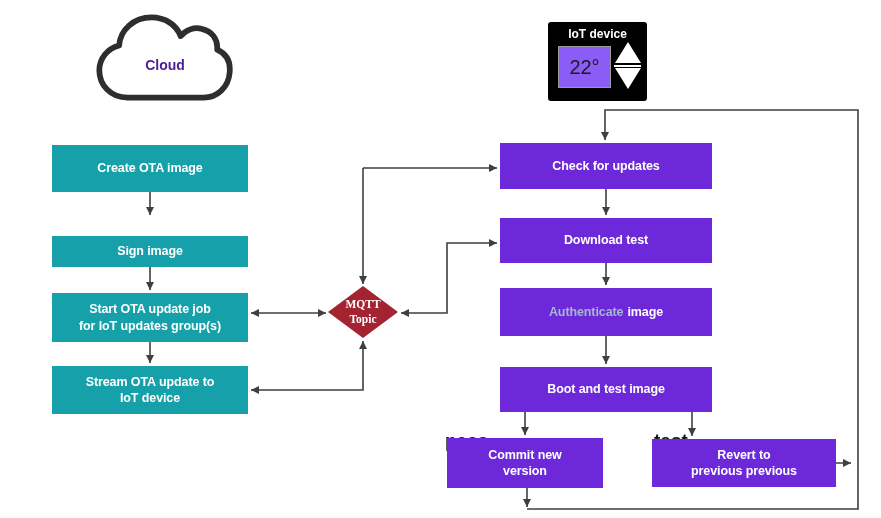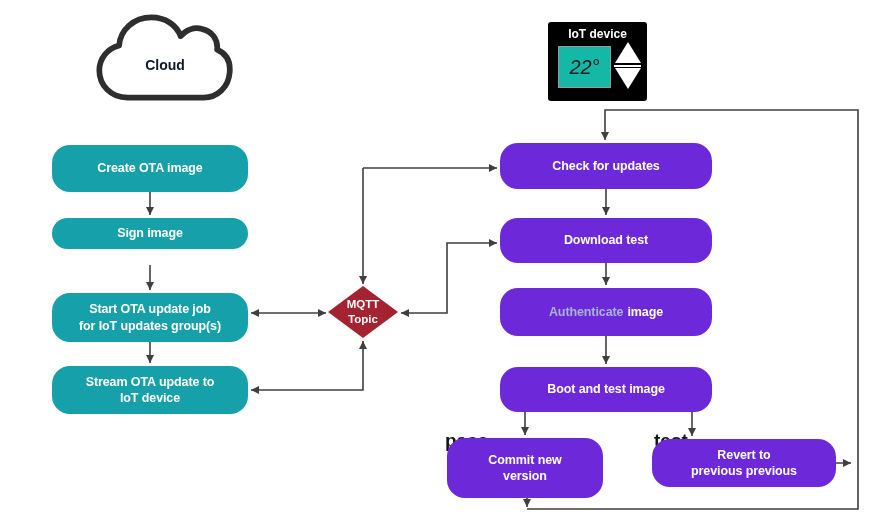--- a/index.html
+++ b/index.html
@@ -4,56 +4,56 @@
 <style>
   html,body { margin:0; padding:0; background:#fff; }
   .canvas {
     position:relative; width:881px; height:518px; background:#ffffff;
     font-family:"Liberation Sans", sans-serif; overflow:hidden;
   }
   .connector-layer { position:absolute; left:0; top:0; width:881px; height:518px; pointer-events:none; }
 
   .step {
     position:absolute; display:flex; flex-direction:column; align-items:center; justify-content:center;
-    color:#fff; font-weight:bold; font-size:12.5px; line-height:1.32; text-align:center; letter-spacing:-0.1px;border-radius:18px;
+    color:#fff; font-weight:bold; font-size:12.5px; line-height:1.32; text-align:center; letter-spacing:-0.1px;
   }
   .teal { background:#16A0A9; left:52px; width:196px; }
   .dark { background:#6d28d9; }
   .dark.col { left:500px; width:212px; }
 
   .auth-row { display:flex; flex-direction:row; gap:4px; justify-content:center; }
   .auth-link { color:#A6B6D2; }
 
   .diamond-text {
     position:absolute; left:328px; top:286px; width:70px; height:52px;
     display:flex; flex-direction:column; align-items:center; justify-content:center;
-    color:#fff; font-weight:bold; font-size:11.5px; line-height:1.28; text-align:center;
+    color:#fff; font-weight:bold; font-size:11.5px; line-height:1.28; text-align:center;font-family:Liberation Serif, serif;
   }
 
   .branch-label { position:absolute; font-weight:bold; font-size:19px; color:#141414;margin-top:13px; }
 
   .cloud-wrap { position:absolute; left:96px; top:8px; width:138px; height:98px; }
   .cloud-label {
     position:absolute; left:96px; top:36px; width:138px; height:58px;
     display:flex; align-items:center; justify-content:center;
-    font-weight:bold; font-size:14px; color:#0f172a;
+    font-weight:bold; font-size:14px; color:#4c1d95;
   }
 
   .iot {
     position:absolute; left:548px; top:22px; width:99px; height:79px;
     background:#000; border-radius:3px;
   }
   .iot-title {
     position:absolute; top:5px; left:0; width:100%; text-align:center;
     color:#fff; font-weight:bold; font-size:12px;
   }
   .iot-screen {
     position:absolute; left:10px; top:24px; width:51px; height:40px;
-    background:#14b8a6; border:1px solid #9a9a9a; display:flex; align-items:center; justify-content:center;
-    font-size:20px; color:#1b1b1b;font-style:italic;
+    background:#8b5cf6; border:1px solid #9a9a9a; display:flex; align-items:center; justify-content:center;
+    font-size:20px; color:#1b1b1b;
   }
   .iot-arrows { position:absolute; left:66px; top:20px; width:27px; display:flex; flex-direction:column; align-items:center; }
   .tri-up   { width:0; height:0; border-left:13.5px solid transparent; border-right:13.5px solid transparent; border-bottom:21px solid #fff; }
   .tri-down { width:0; height:0; border-left:13.5px solid transparent; border-right:13.5px solid transparent; border-top:21px solid #fff; }
   .tri-gap  { width:27px; height:2px; background:#fff; margin:1.5px 0; }
 </style>
 </head>
 <body>
 
 <div class="canvas">
@@ -102,21 +102,21 @@
     <div class="iot-arrows">
       <div class="tri-up"></div>
       <div class="tri-gap"></div>
       <div class="tri-down"></div>
     </div>
   </div>
 
   <div class="step teal" style="top:145px;height:47px">
     <span>Create OTA image</span>
   </div>
-  <div class="step teal" style="top:218px;height:31px">
+  <div class="step teal" style="top:236px;height:31px">
     <span>Sign image</span>
   </div>
   <div class="step teal" style="top:293px;height:49px">
     <span>Start OTA update job</span>
     <span>for IoT updates group(s)</span>
   </div>
   <div class="step teal" style="top:366px;height:48px">
     <span>Stream OTA update to</span>
     <span>IoT device</span>
   </div>
@@ -138,21 +138,21 @@
       <span>image</span>
     </span>
   </div>
   <div class="step dark col" style="top:367px;height:45px">
     <span>Boot and test image</span>
   </div>
 
   <div class="branch-label" style="left:445px;top:417px">pass</div>
   <div class="branch-label" style="left:654px;top:417px">test</div>
 
-  <div class="step dark" style="left:447px;top:438px;width:156px;height:60px">
+  <div class="step dark" style="left:447px;top:438px;width:156px;height:50px">
     <span>Commit new</span>
     <span>version</span>
   </div>
   <div class="step dark" style="left:652px;top:439px;width:184px;height:48px">
     <span>Revert to</span>
     <span>previous previous</span>
   </div>
 
 </div>
 

